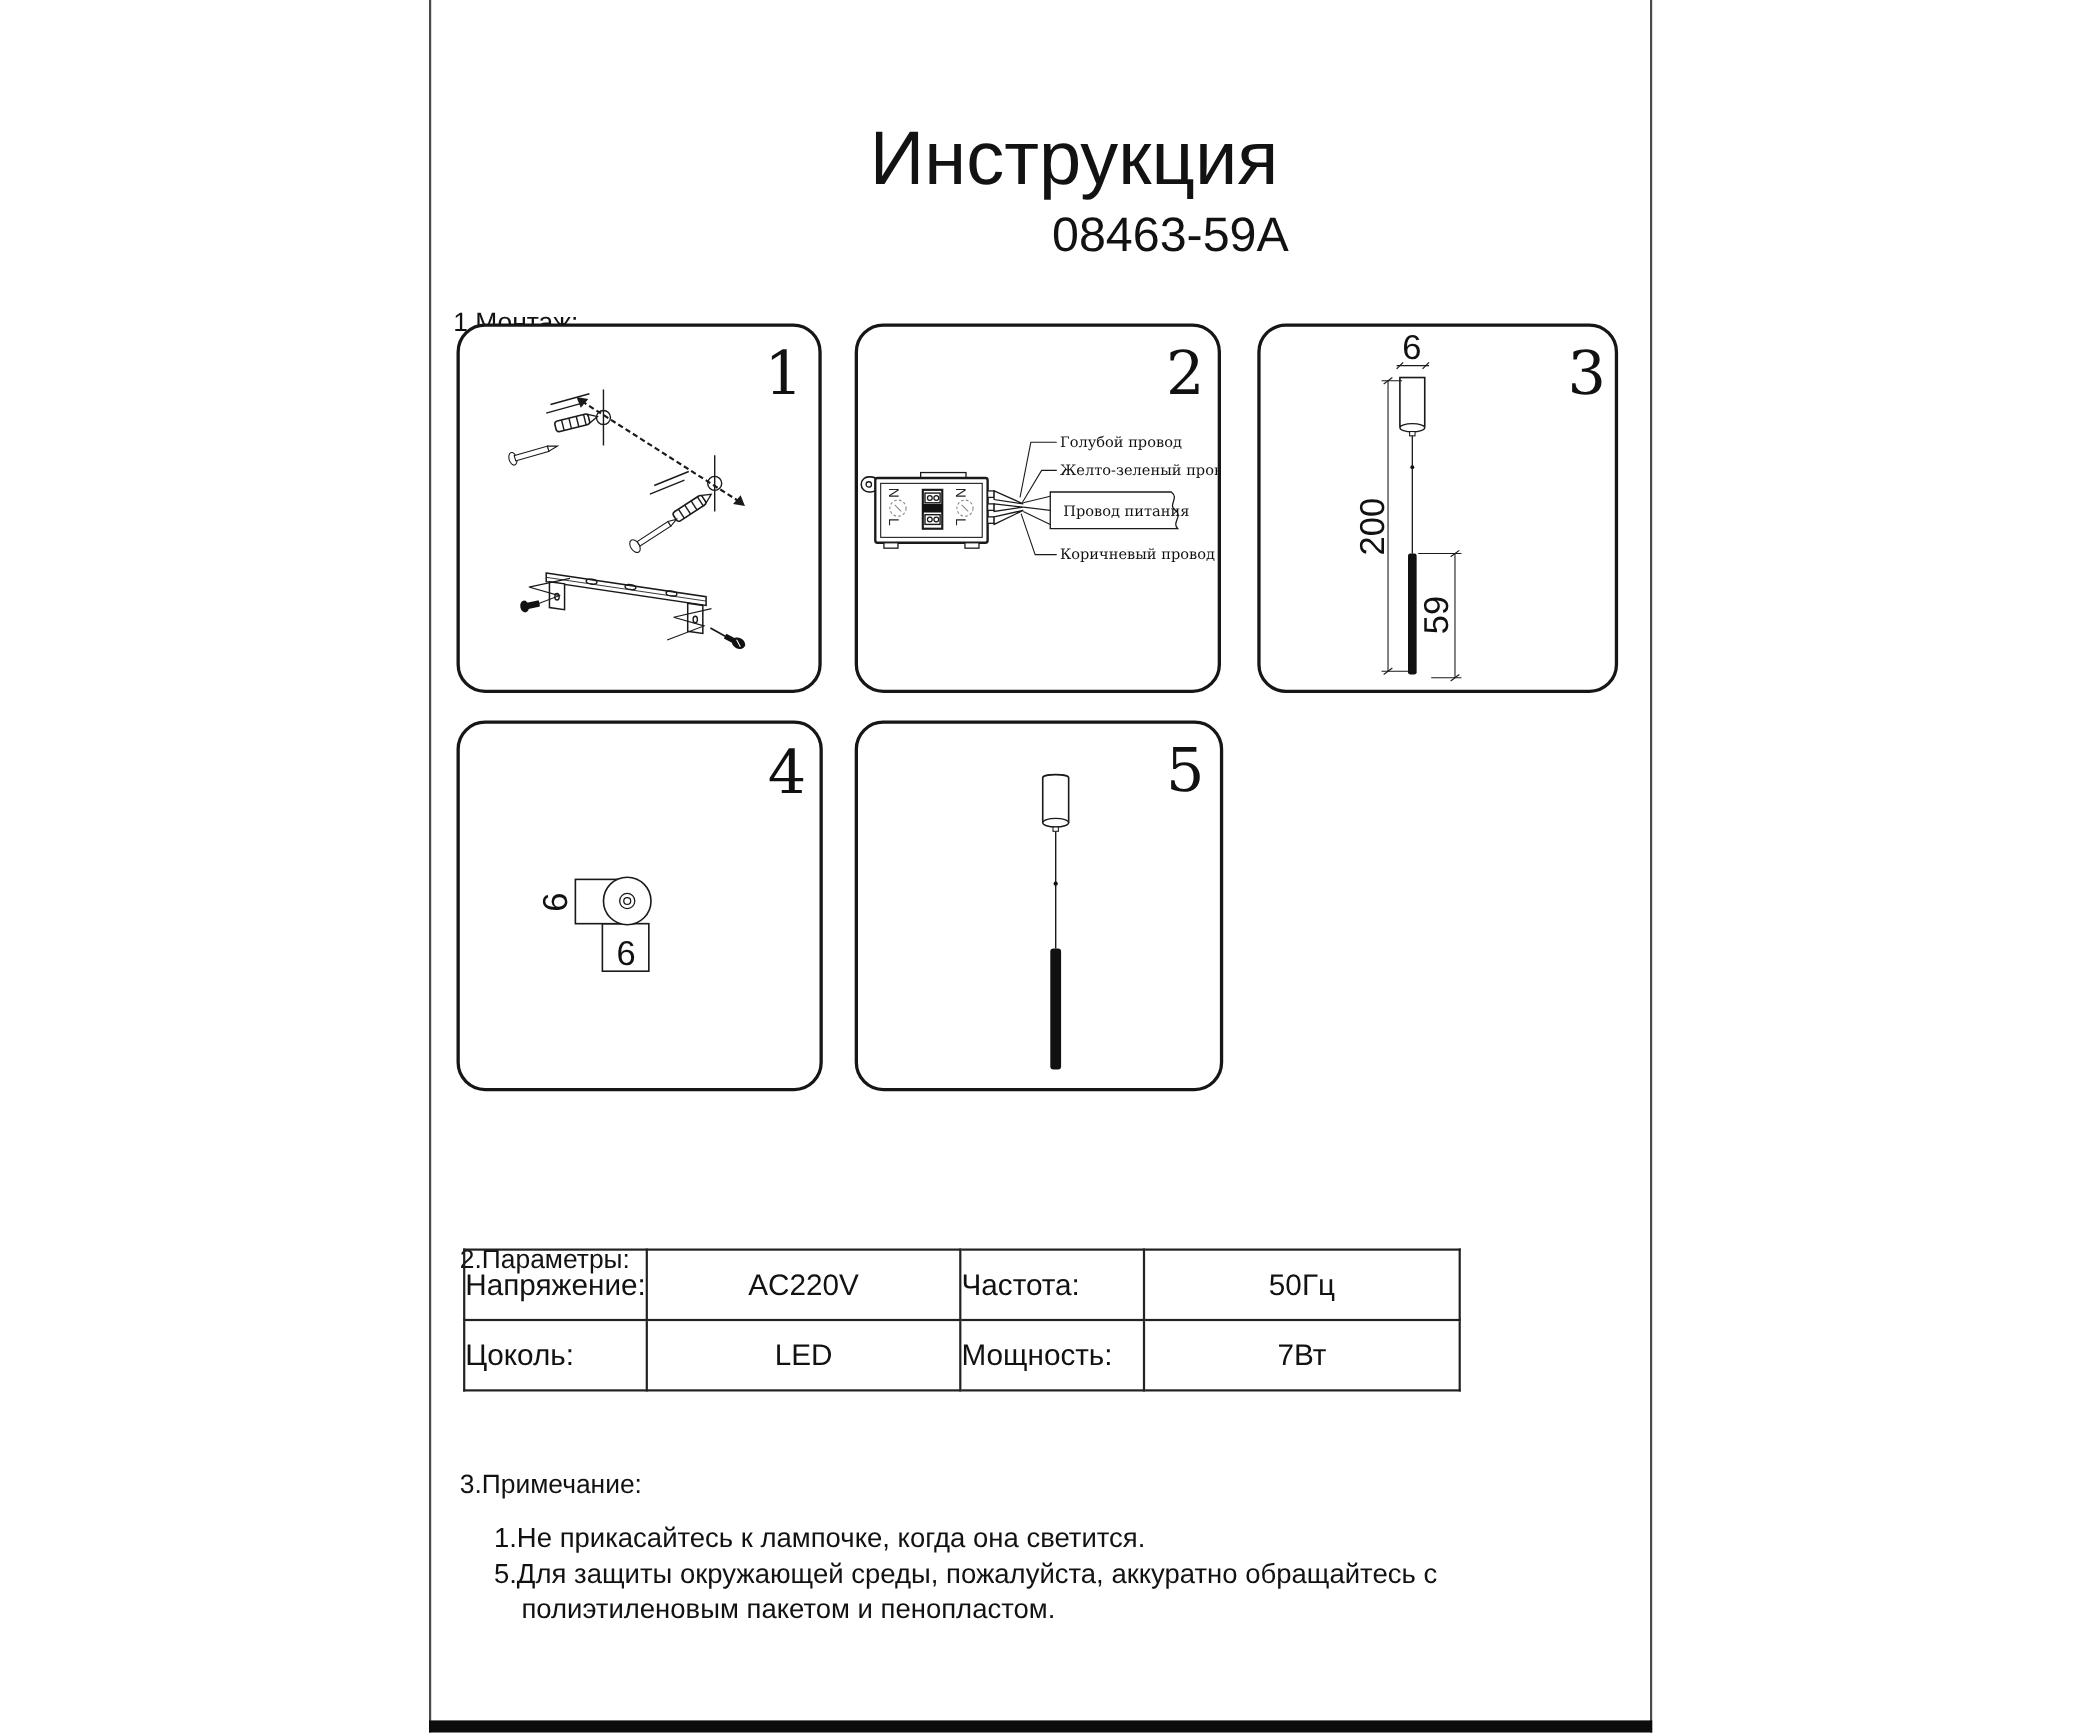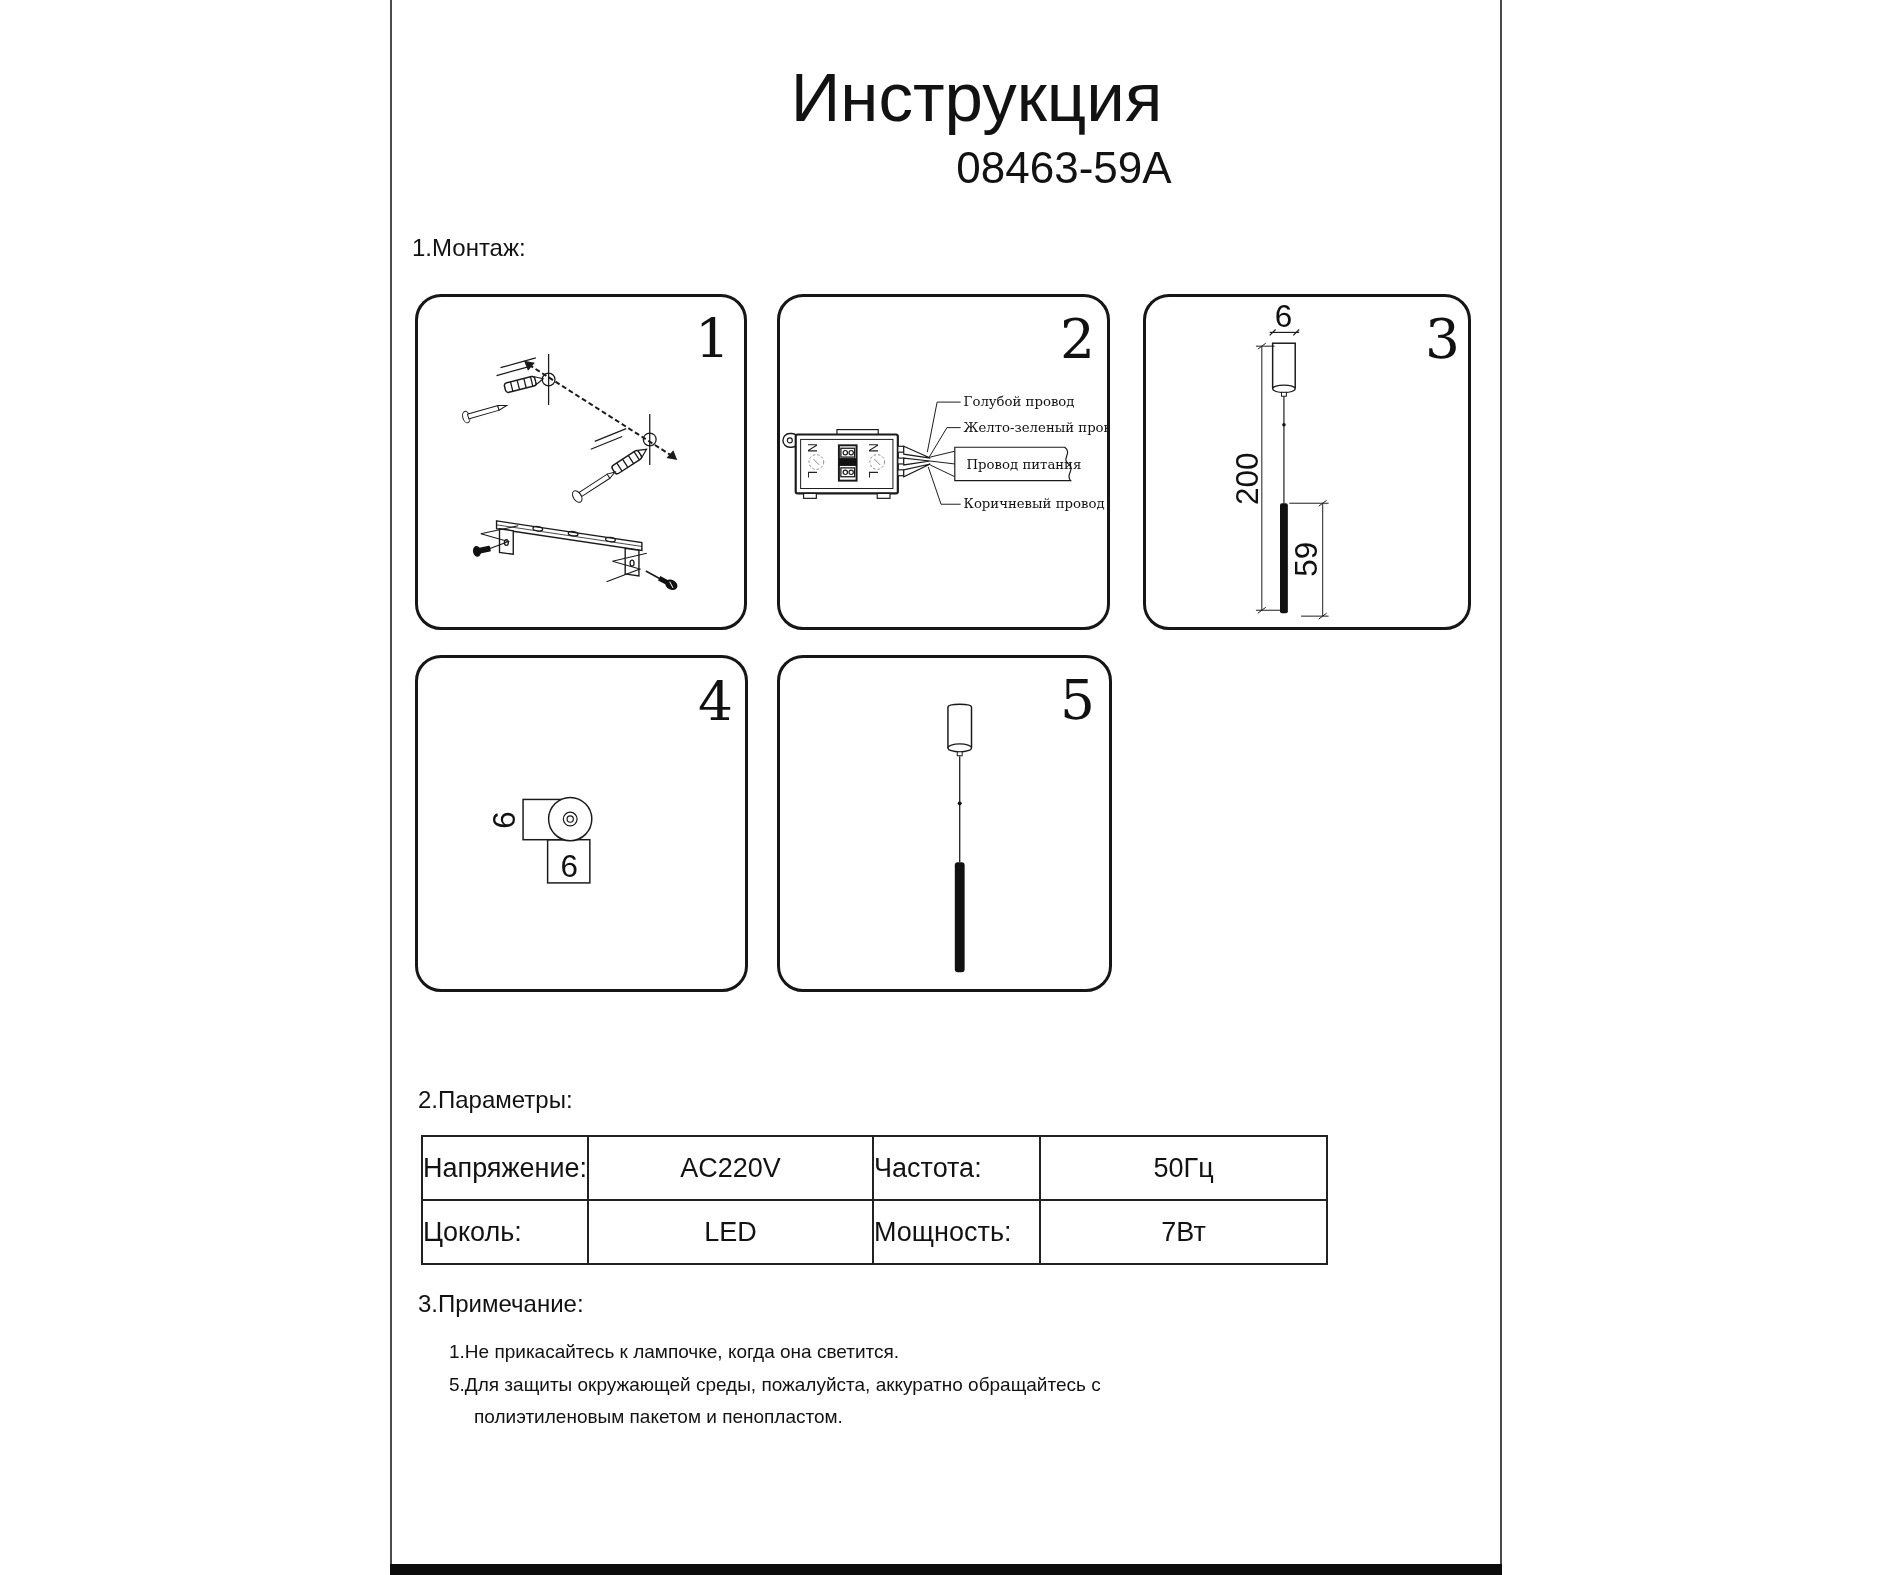--- a/index.html
+++ b/index.html
@@ -1,39 +1,39 @@
 <!DOCTYPE html>
 <html><head>
 <meta charset="utf-8">
 <style>
   html,body{margin:0;padding:0;background:#ffffff;}
   body{width:1890px;height:1575px;position:relative;overflow:hidden;
        font-family:"Liberation Sans",sans-serif;color:#121212;}
-  .abs{position:absolute;}
+  .abs{position:absolute;margin-top:46px;}
   
   .frame-line{position:absolute;top:0;width:2px;height:1575px;background:#4a4a4a;}
   .frame-bottom{position:absolute;background:#0c0c0c;}
   
   .doc-title{font-size:69px;line-height:1.1;text-align:center;letter-spacing:0px;}
   .doc-model{font-size:44px;line-height:1.1;text-align:center;}
   .sec-heading{font-size:24px;line-height:1.2;}
   
   .panel{position:absolute;border:3px solid #161616;border-radius:26px;background:#fff;box-sizing:border-box;}
   .panel svg{display:block;width:100%;height:100%;}
   .pnum{font-family:"DejaVu Serif","Liberation Serif",serif;font-size:56px;fill:#111;}
   .dim{font-family:"Liberation Sans",sans-serif;font-size:32px;fill:#111;}
   .wlabel{font-family:"DejaVu Serif","Liberation Serif",serif;font-size:13.5px;fill:#111;}
   .nl{font-family:"Liberation Sans",sans-serif;font-size:13px;fill:#222;}
   
   table.params{border-collapse:collapse;position:absolute;}
   table.params td{border:2px solid #222;font-size:27px;padding:0;height:64px;box-sizing:border-box;}
   td.lab{text-align:left;padding-left:5px;}
   td.val{text-align:center;}
   
-  .notes{font-size:19px;line-height:32.6px;}
+  .notes{font-size:25px;line-height:32.6px;}
   .notes .indent{padding-left:25px;}
 </style>
 </head>
 <body>
 
 <div class="frame-line" style="left:390px;"></div>
 <div class="frame-line" style="left:1500px;"></div>
 <div class="frame-bottom" style="left:390px;top:1564px;width:1112px;height:11px;"></div>
 
 <div class="abs doc-title" style="left:420px;top:60px;width:1113px;">Инструкция</div>

